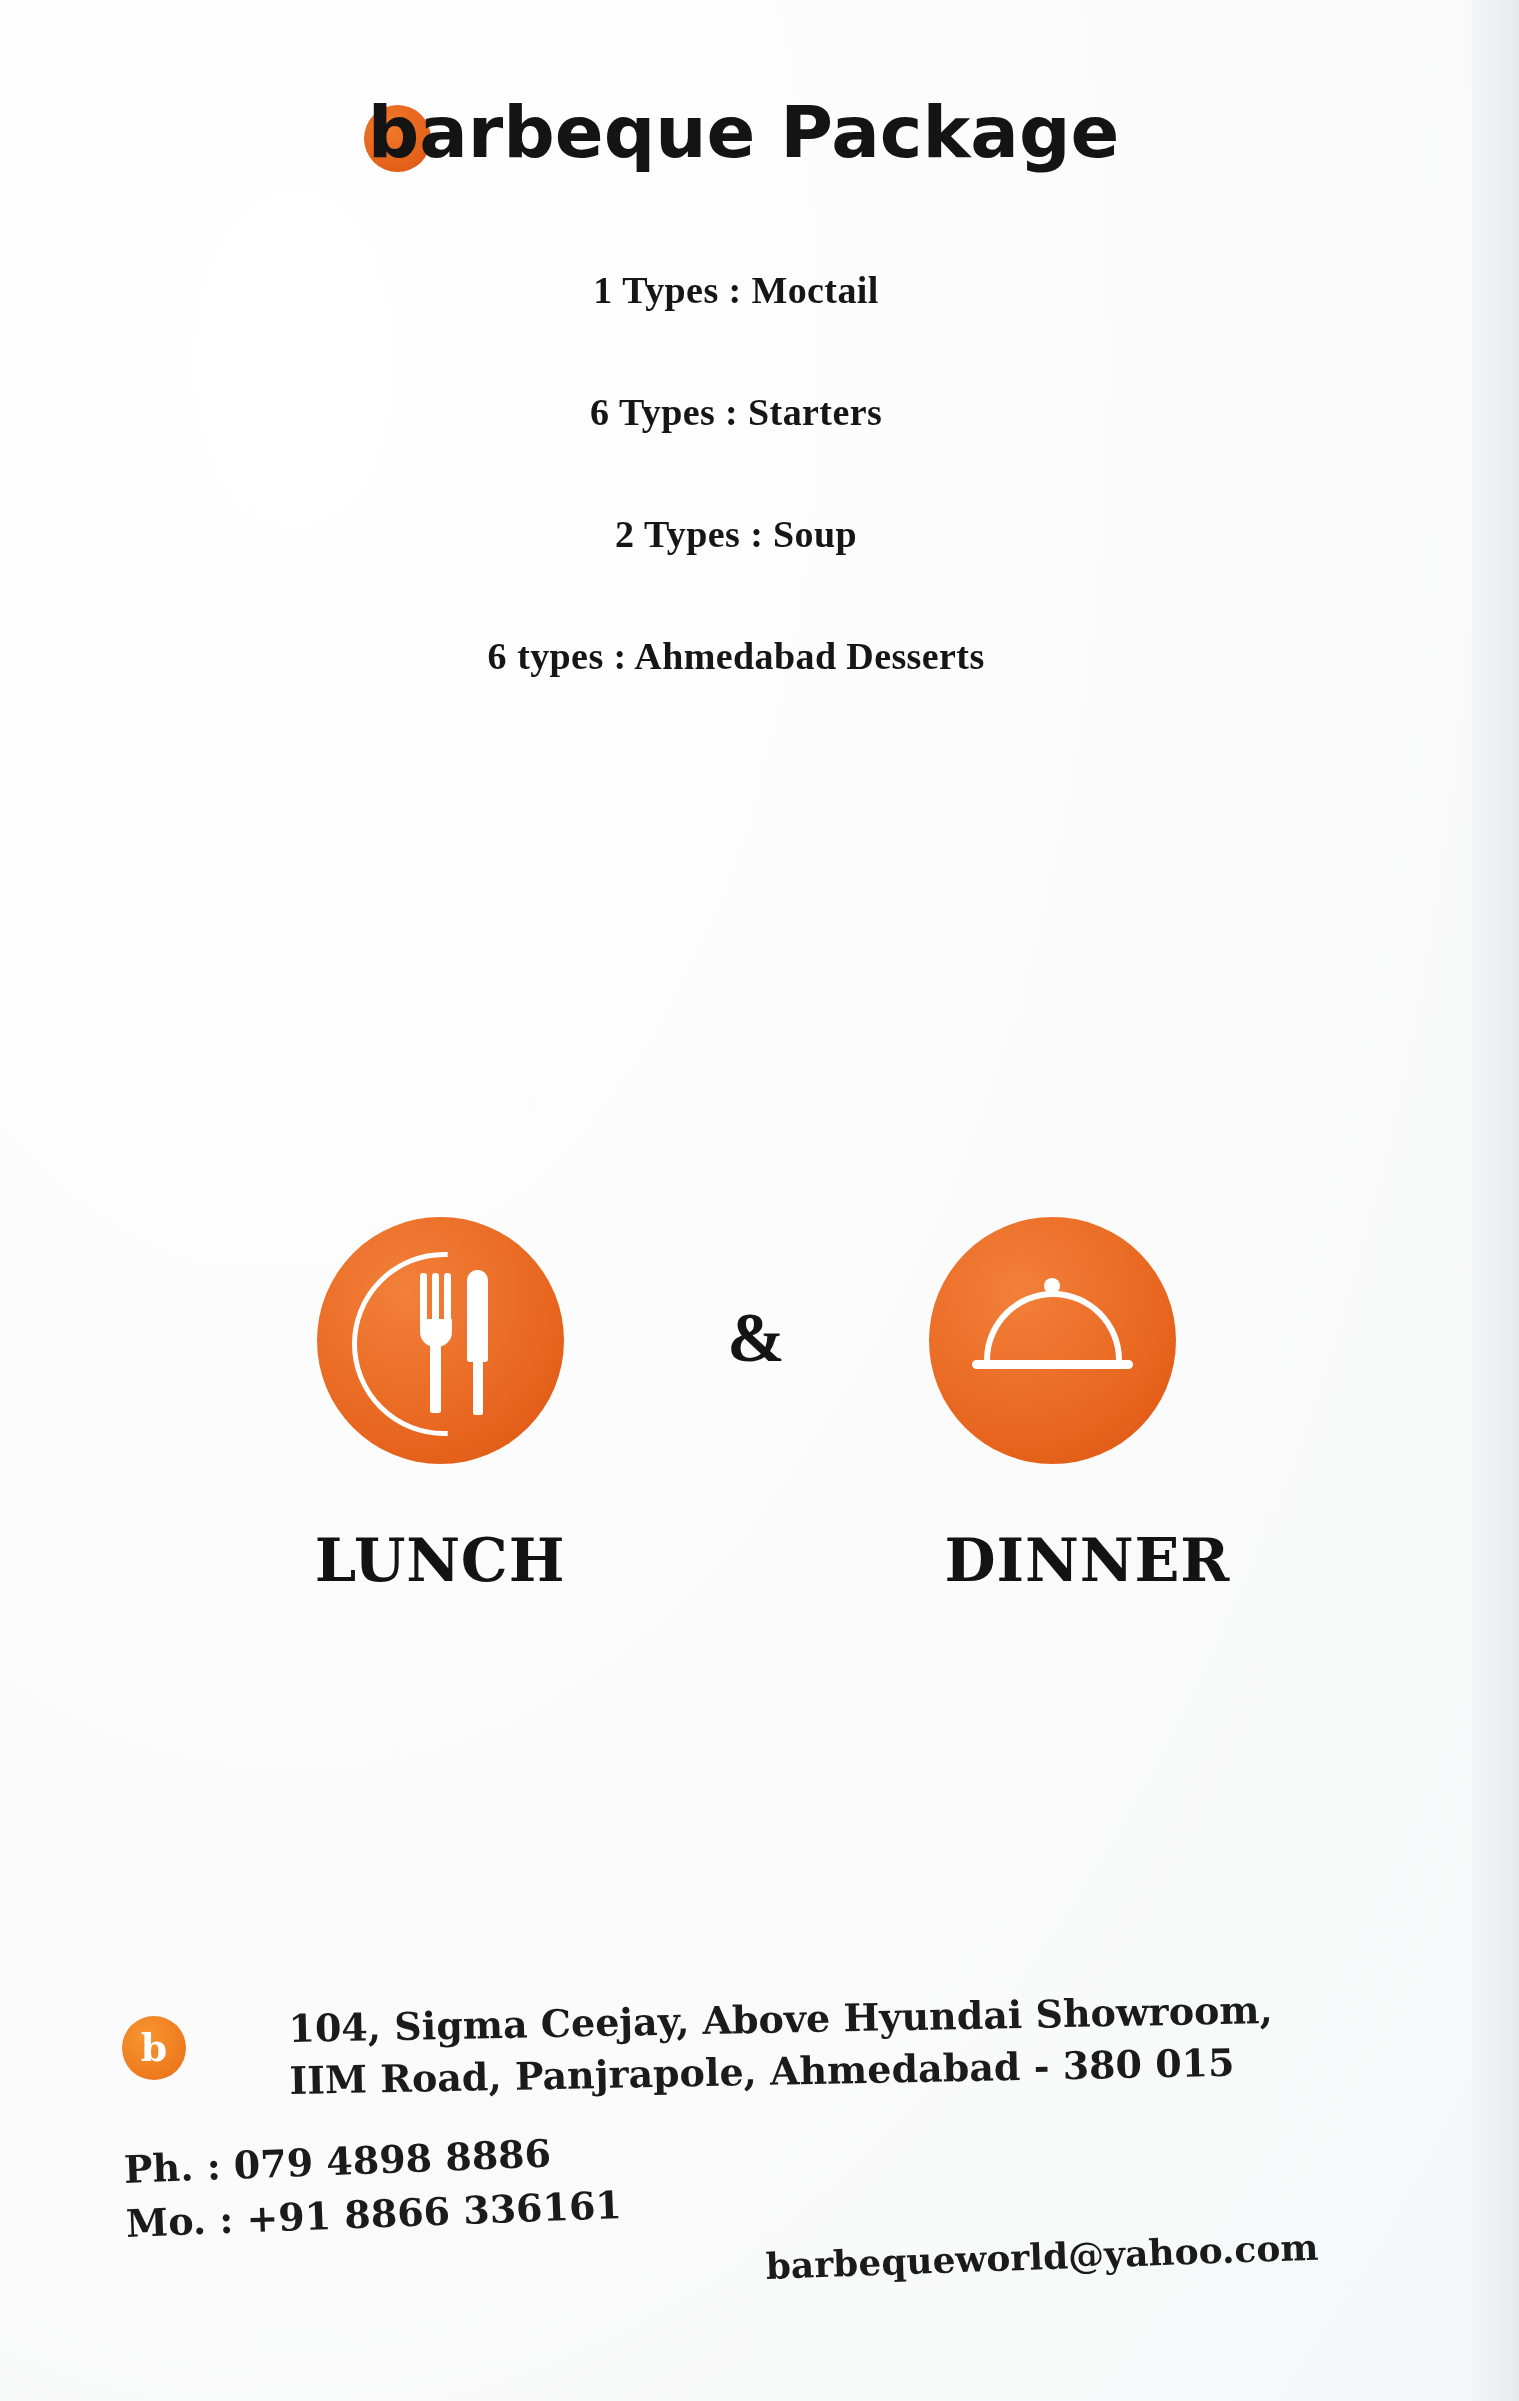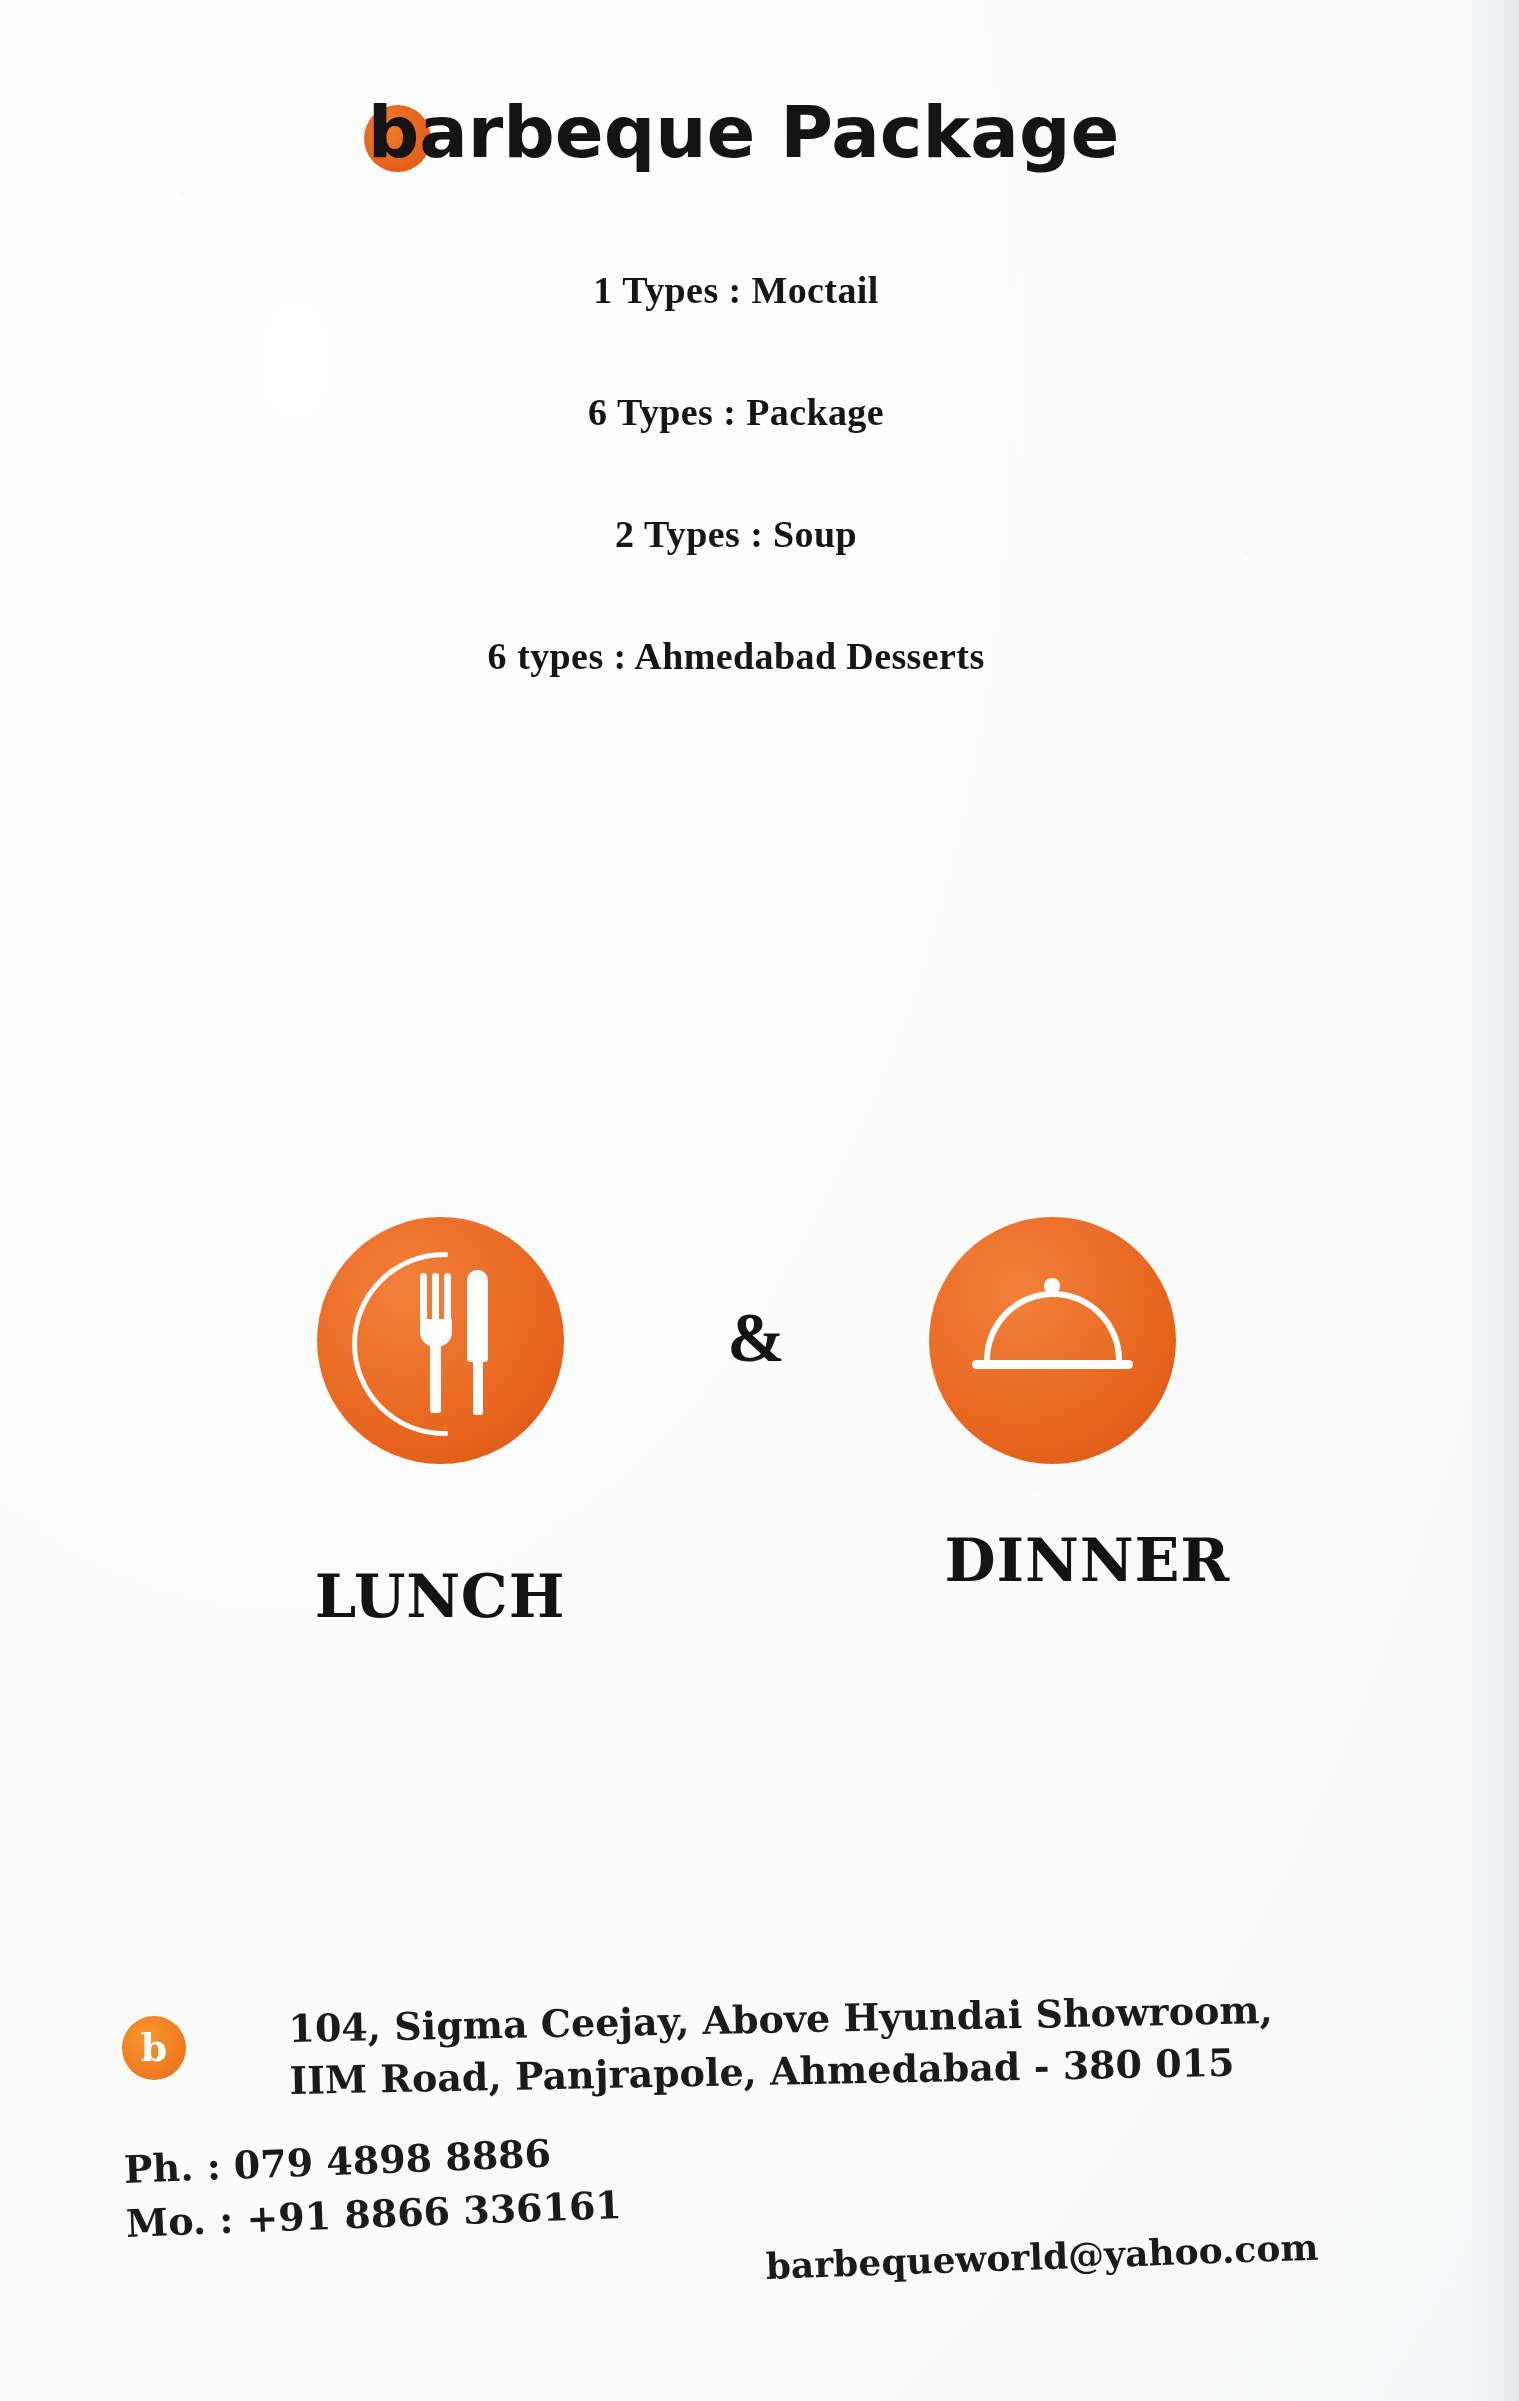--- a/index.html
+++ b/index.html
@@ -227,21 +227,21 @@
     height: 90px;
   }
   .meal-label {
     position: absolute;
     font-family: "DejaVu Serif", serif;
     font-weight: 700;
     font-size: 59px;
     color: #131313;
     letter-spacing: 0.8px;
   }
-  #lunch-label  { left: 292px;  top: 0; width: 296px; text-align: center; margin-top: 36px; }
+  #lunch-label  { left: 292px;  top: 0; width: 296px; text-align: center; }
   #dinner-label { left: 876px; top: 0; width: 354px; text-align: right; }
 
   
   .footer {
     position: absolute;
     left: 0;
     top: 1998px;
     width: 1472px;
     height: 403px;
   }
@@ -313,21 +313,21 @@
     </span>
   </div>
 
   <div class="list">
     <div class="list-item">
       <span class="count">1</span>
       <span>Types : Moctail</span>
     </div>
     <div class="list-item">
       <span class="count">6</span>
-      <span>Types : Package</span>
+      <span>Types : Starters</span>
     </div>
     <div class="list-item">
       <span class="count">2</span>
       <span>Types : Soup</span>
     </div>
     <div class="list-item">
       <span class="count">6</span>
       <span>types : Ahmedabad Desserts</span>
     </div>
   </div>

